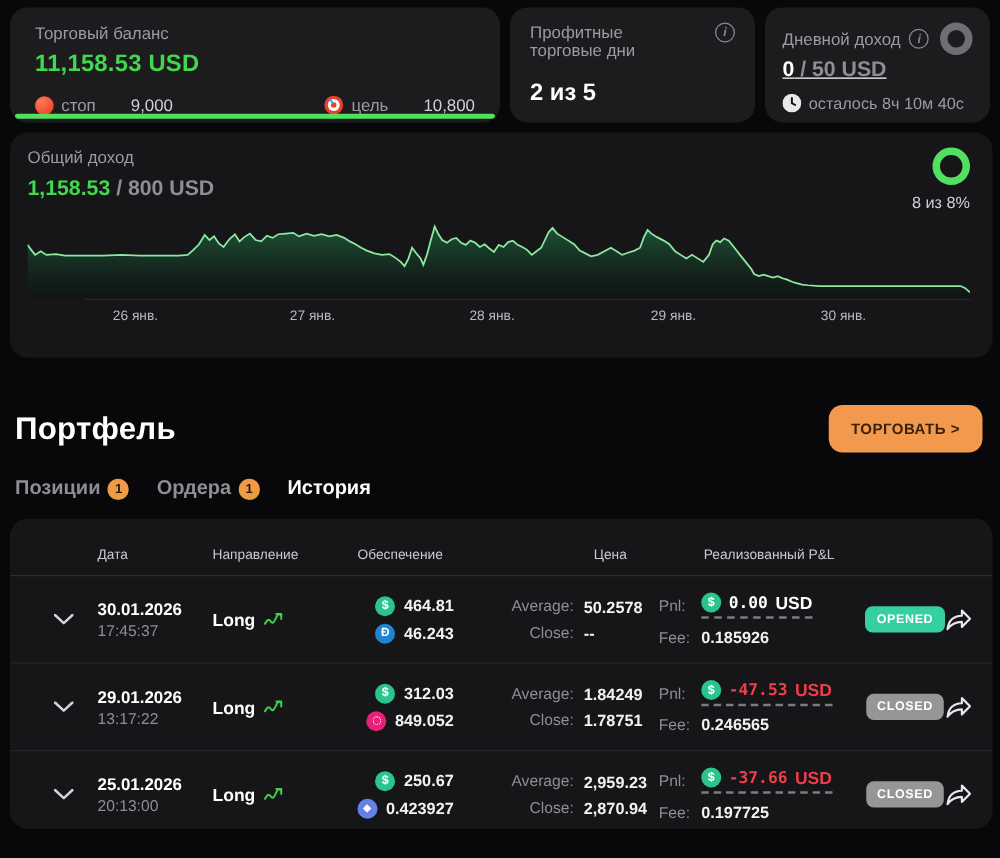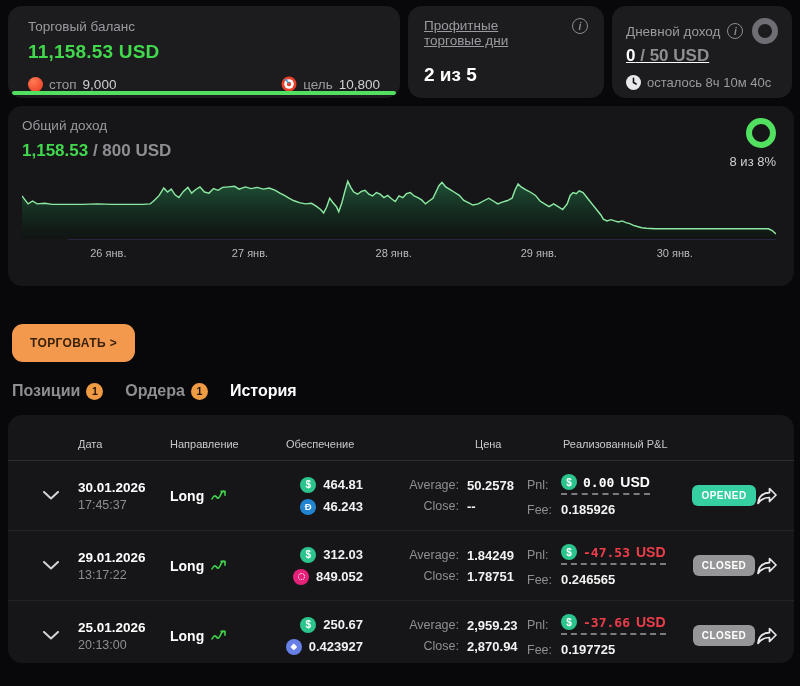--- a/index.html
+++ b/index.html
@@ -10,21 +10,21 @@
   
   .top-row { display:flex; gap:8px; padding:6px 6px 0 8px; }
   .card { background:#1c1c1e; border-radius:14px; position:relative; }
   .c1 { width:392px; height:92px; padding:13px 20px; overflow:hidden; }
   .c2 { width:196px; height:92px; padding:12px 16px; display:flex; flex-direction:column; }
   .c3 { width:180px; height:92px; padding:12px 14px; }
   .card-title { color:#9a9aa0; font-size:13.5px; }
   .balance-value { color:#42d84d; font-size:19px; font-weight:bold; margin-top:7px; letter-spacing:.2px; }
   .stop-goal { display:flex; justify-content:space-between; margin-top:13px; font-size:13.5px; color:#9a9aa0; align-items:center; }
   .sg-item { display:flex; align-items:center; gap:6px; }
-  .sg-val { color:#cfcfd4; }
+  .sg-val { color:#cfcfd4;margin-left:22px; }
   .dot-red { width:15px; height:15px; border-radius:50%; background:radial-gradient(circle at 35% 30%, #ff7a52, #e8371f); display:inline-block; }
   .progress-green { position:absolute; left:4px; right:4px; bottom:3px; height:4px; border-radius:3px; background:#52e061; }
   .title-row { display:flex; align-items:flex-start; justify-content:space-between; }
   .info-icon { width:16px; height:16px; border:1.5px solid #8a8a90; border-radius:50%; color:#8a8a90;
                font-size:10px; font-weight:bold; display:inline-flex; align-items:center; justify-content:center;
                flex:none; font-style:italic; }
   .days-value { color:#fff; font-size:19px; font-weight:bold; margin-top:auto; }
   .ring { border-radius:50%; flex:none; }
   .ring-gray { width:26px; height:26px; border:6px solid #6e6e74; }
   .ring-green { width:30px; height:30px; border:6px solid #52e061; }
@@ -125,21 +125,21 @@
           </svg>
           <span>цель</span>
           <span class="sg-val">10,800</span>
         </span>
       </div>
       <div class="progress-green"></div>
     </div>
 
     <div class="card c2">
       <div class="title-row">
-        <div class="card-title" style="width:130px;text-decoration:underline;">Профитные торговые дни</div>
+        <div class="card-title" style="width:130px;">Профитные торговые дни</div>
         <span class="info-icon">i</span>
       </div>
       <div class="days-value">2 из 5</div>
     </div>
 
     <div class="card c3">
       <div class="title-row" style="align-items:center;">
         <span style="display:flex; align-items:center; gap:7px;">
           <span class="card-title">Дневной доход</span>
           <span class="info-icon">i</span>
@@ -192,20 +192,21 @@
         <span class="x-tick" style="left: 5.7%;">26 янв.</span>
         <span class="x-tick" style="left: 25.7%;">27 янв.</span>
         <span class="x-tick" style="left: 46%;">28 янв.</span>
         <span class="x-tick" style="left: 66.5%;">29 янв.</span>
         <span class="x-tick" style="left: 85.7%;">30 янв.</span>
       </div>
     </div>
   </div>
 
   <div class="portfolio-head">
+    <div class="portfolio-title">Портфель</div>
     <button class="trade-btn">ТОРГОВАТЬ &gt;</button>
   </div>
 
   <div class="tabs">
     <span class="tab">
       <span>Позиции</span>
       <span class="tab-badge">1</span>
     </span>
     <span class="tab">
       <span>Ордера</span>

